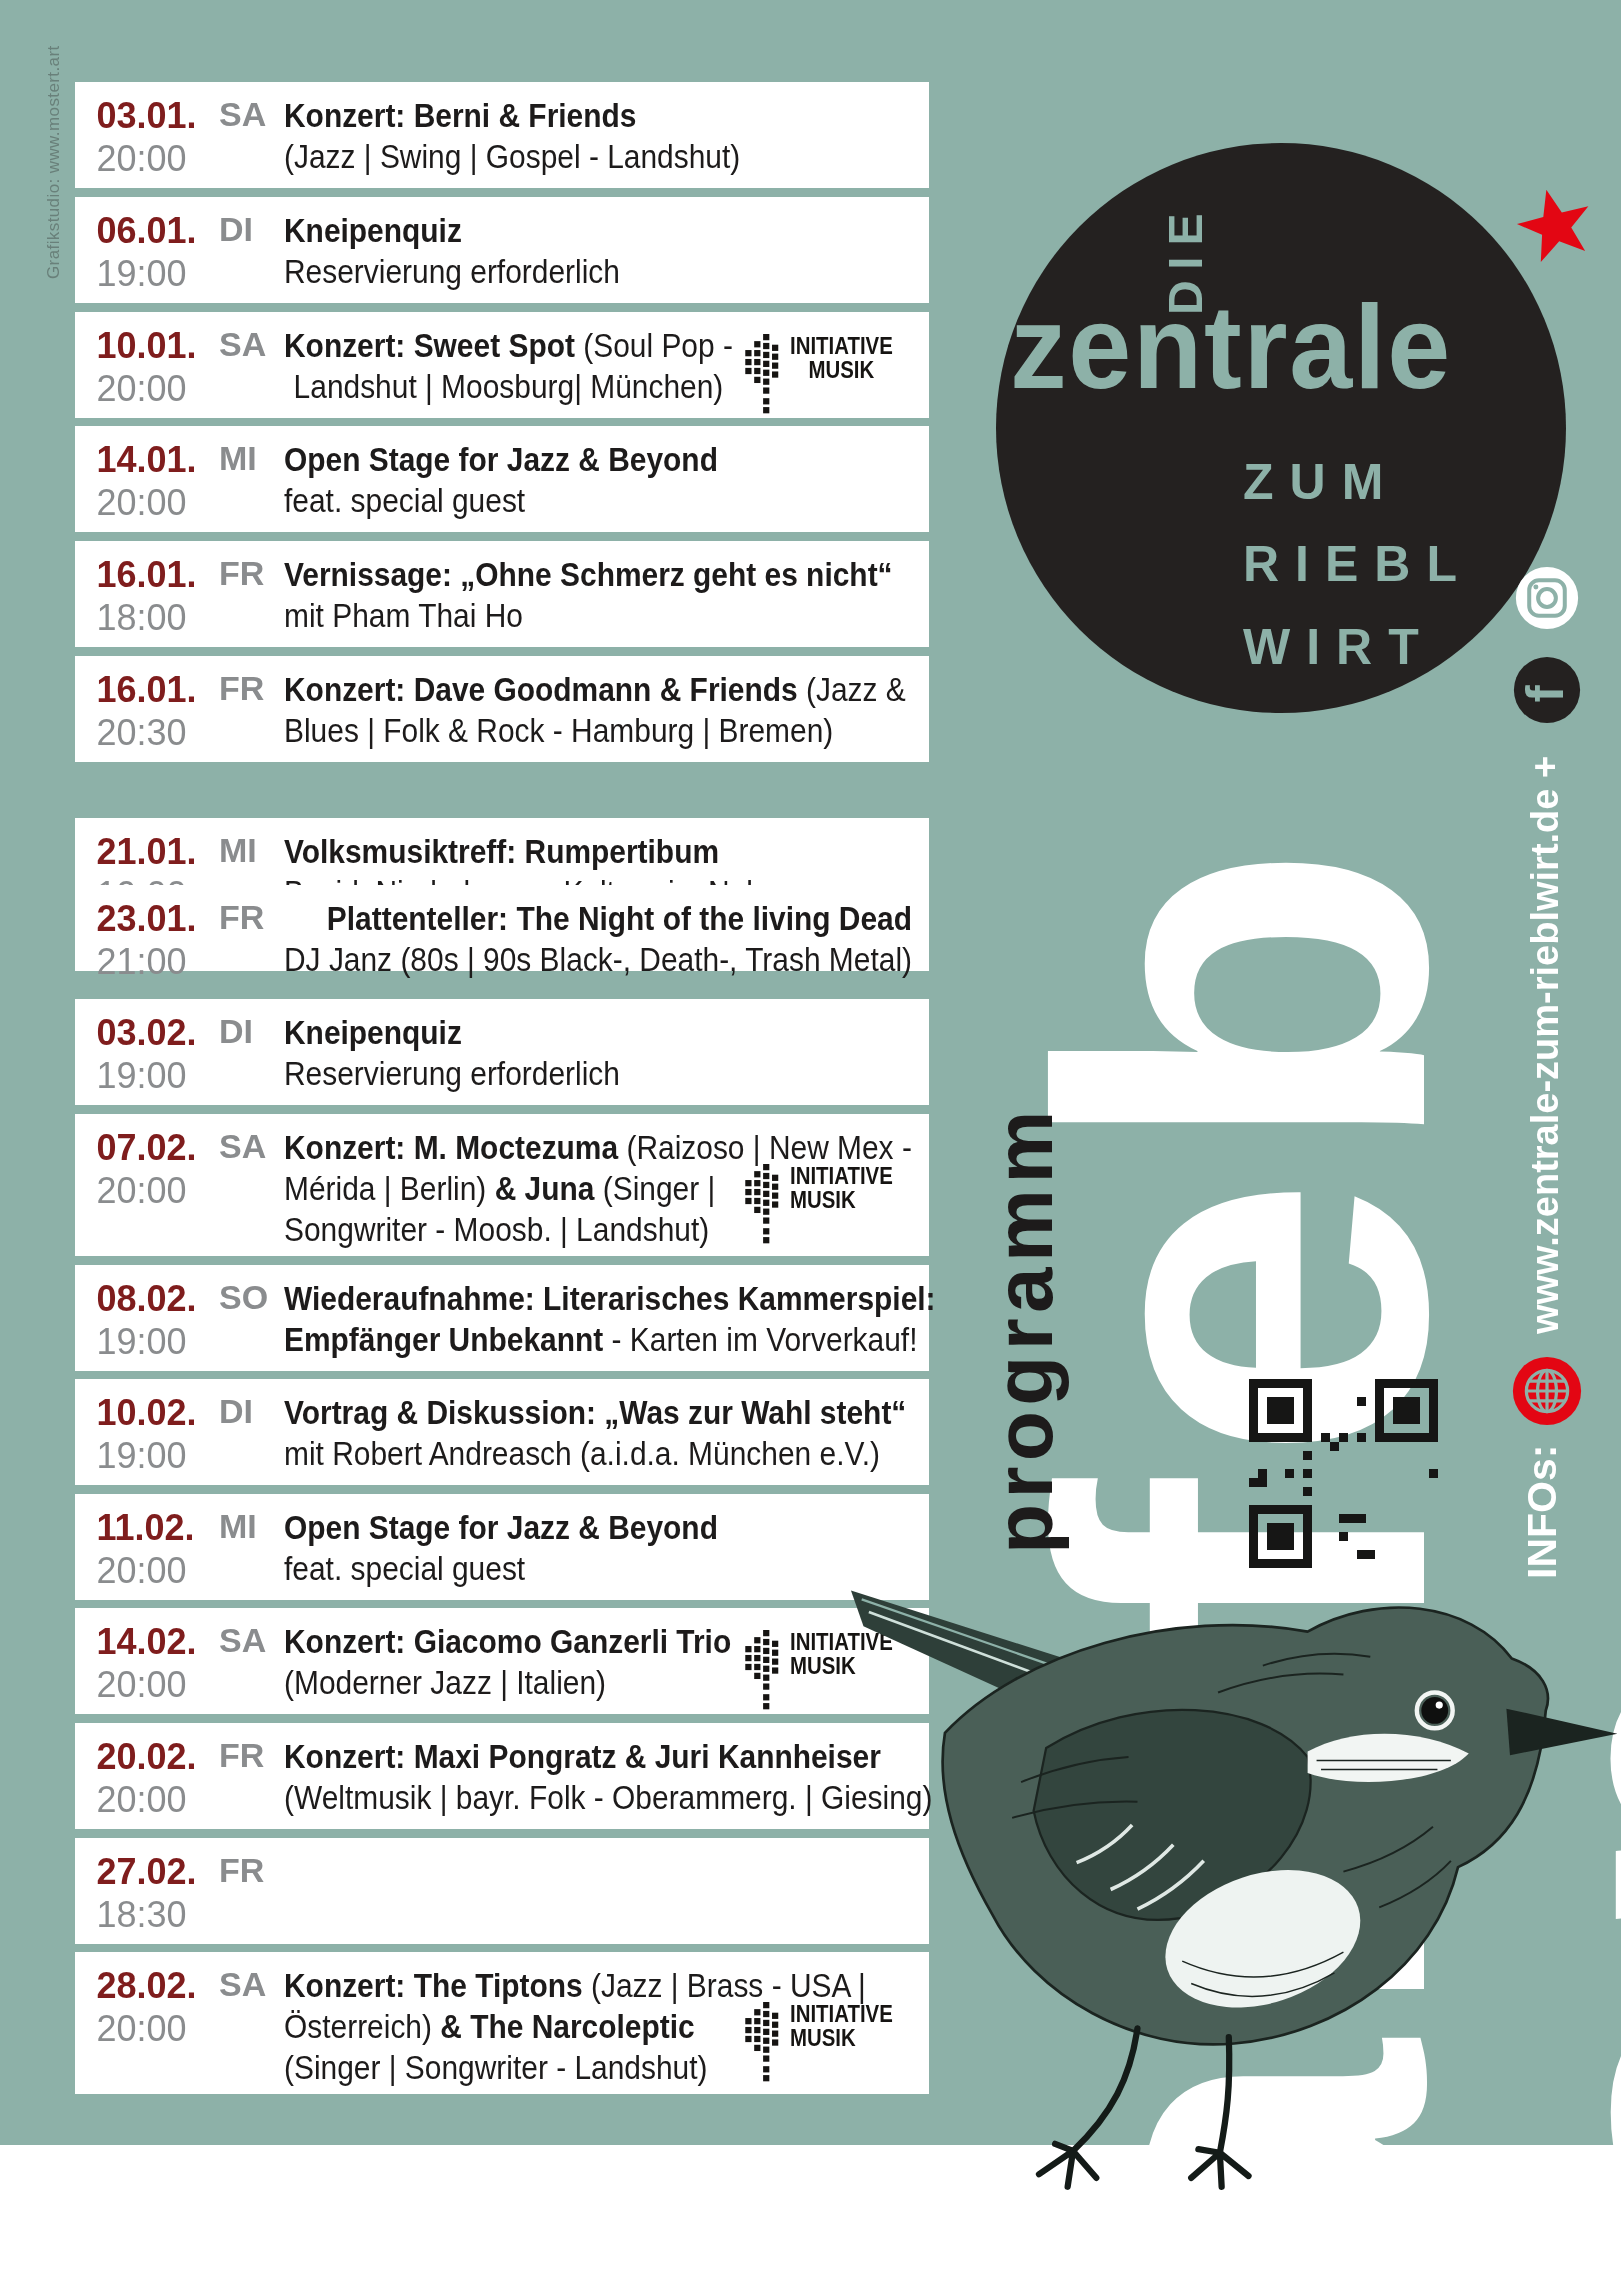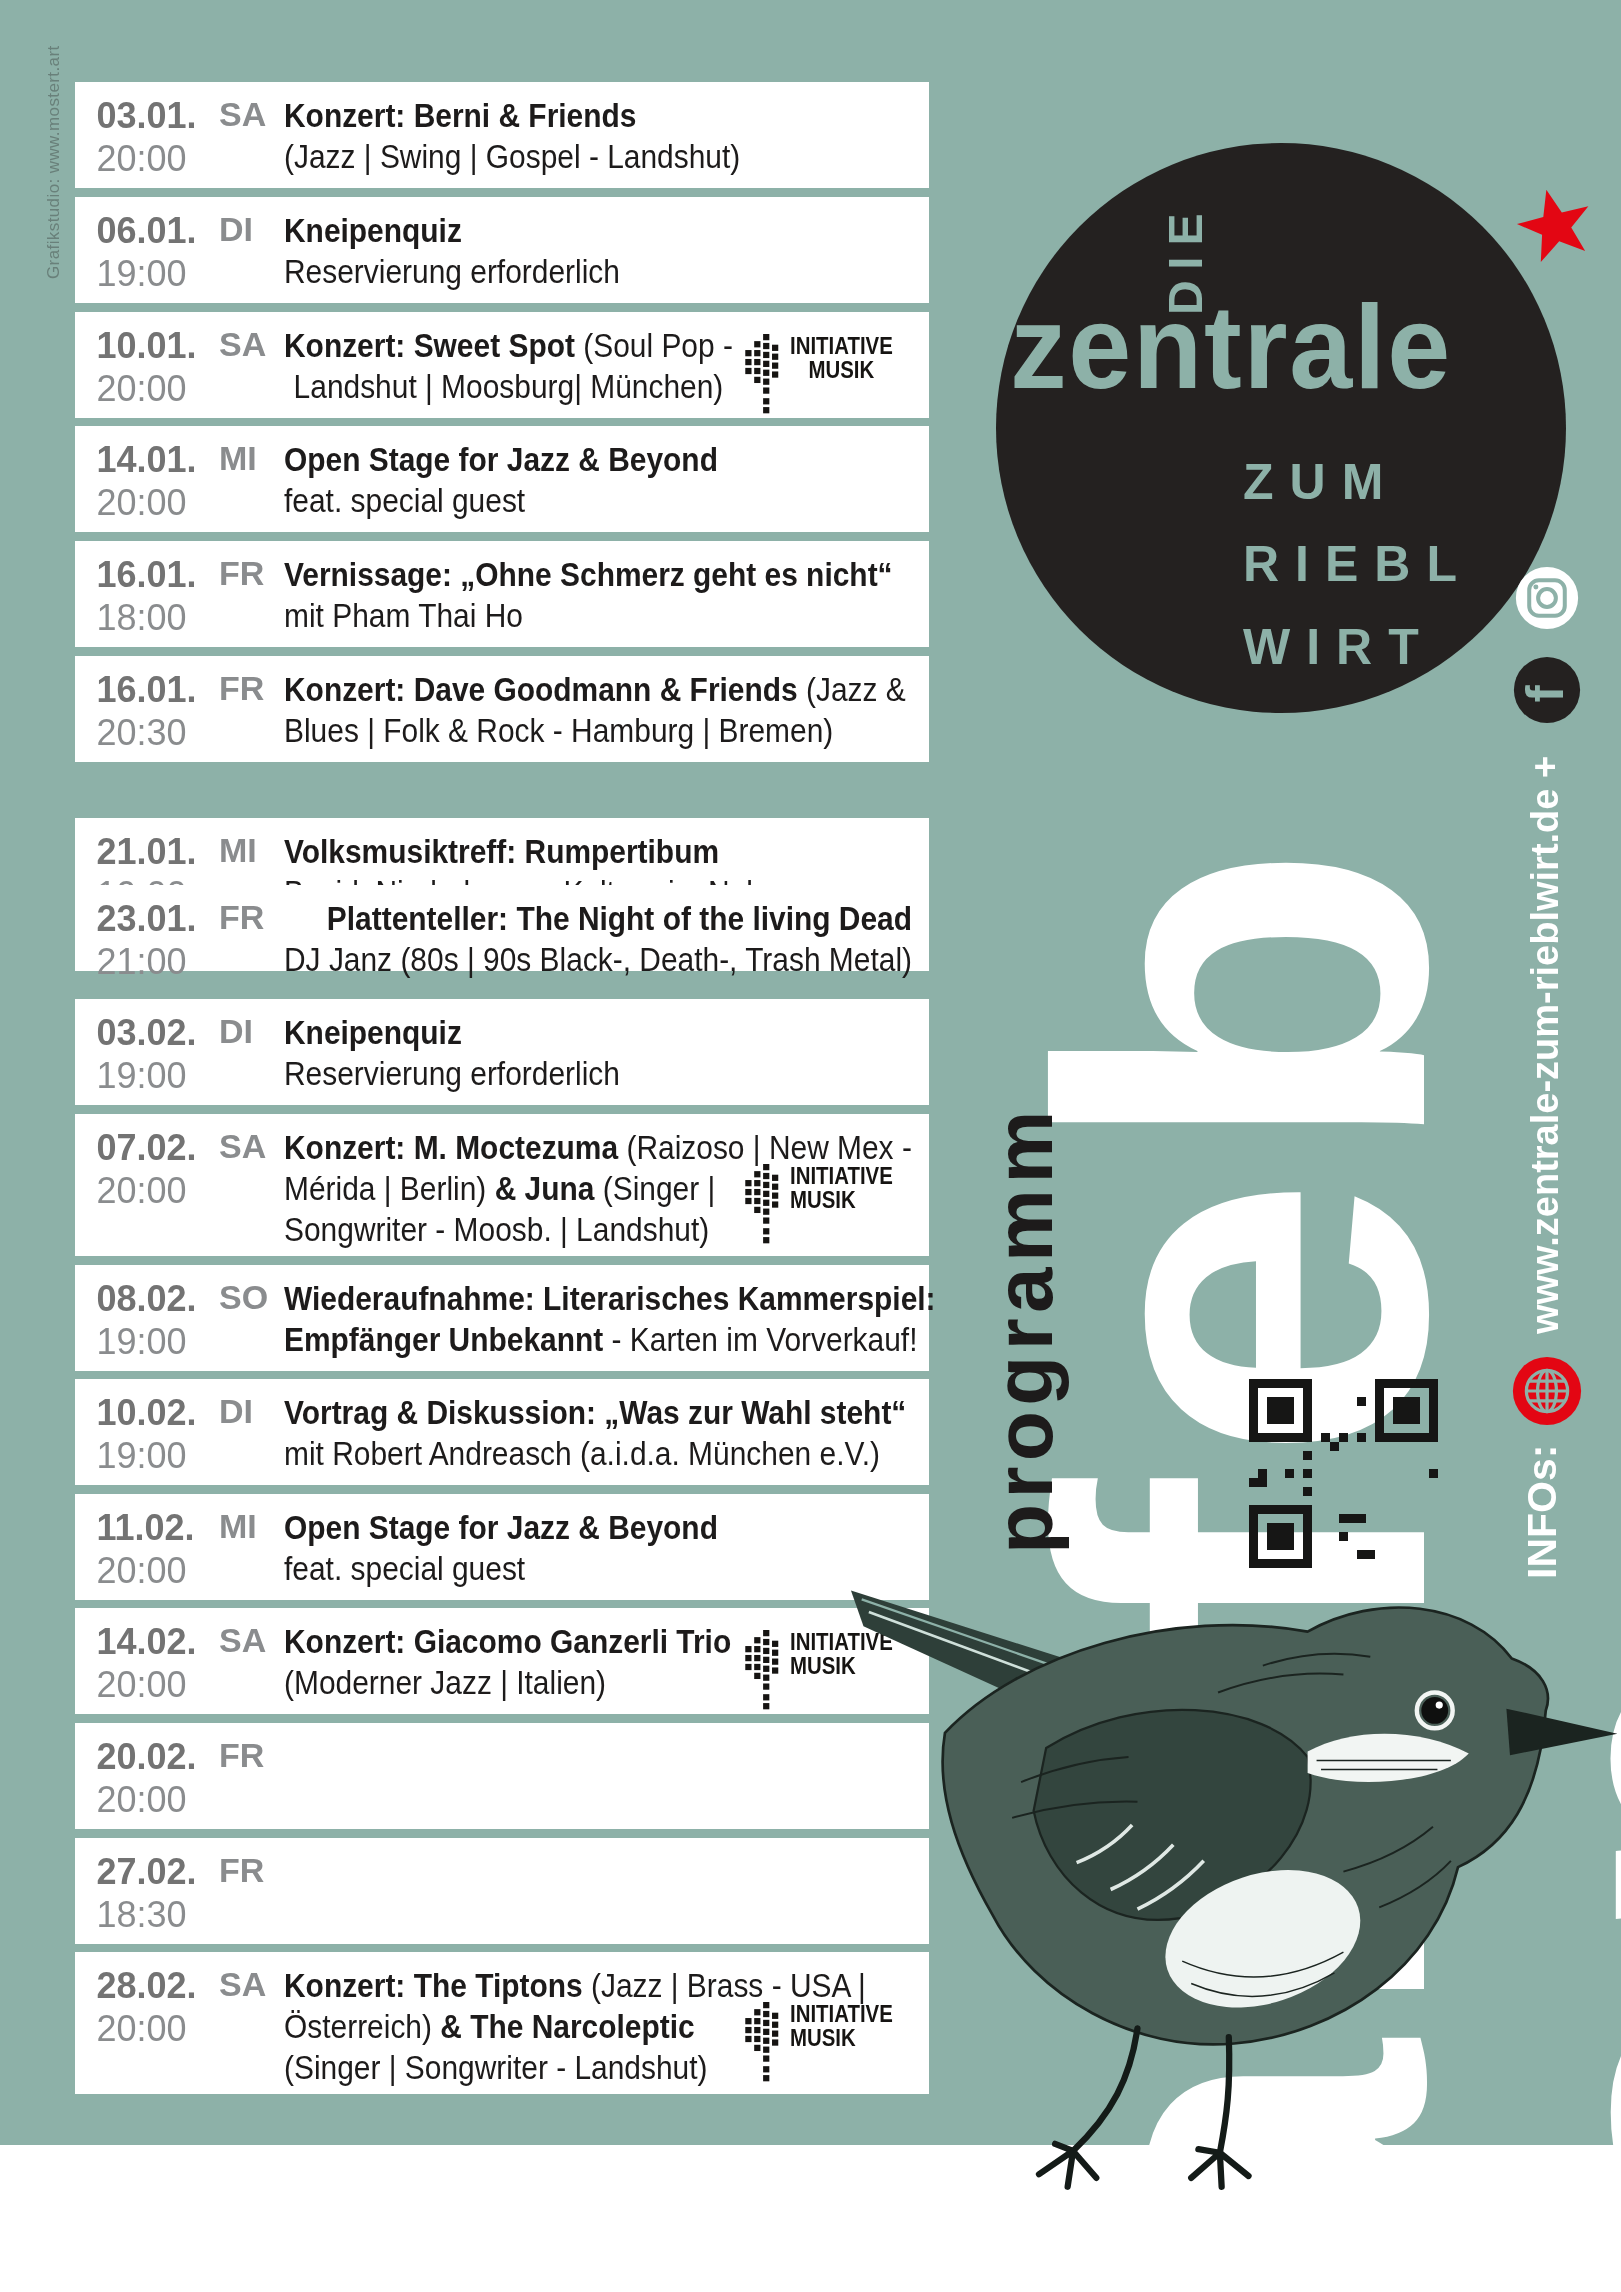--- a/index.html
+++ b/index.html
@@ -20,21 +20,21 @@
   .logo-zentrale{position:absolute;left:1010px;top:288px;font-size:118px;font-weight:bold;color:#8DB1A8;
                  letter-spacing:1.8px;line-height:1;transform:scaleX(0.96);transform-origin:0 0;}
   .logo-sub{position:absolute;left:1243px;width:251px;font-size:50px;font-weight:bold;color:#8DB1A8;
             letter-spacing:16px;line-height:1;}
   
   .rail-url{left:1526px;top:1334px;font-size:38px;font-weight:bold;color:#fff;}
   .rail-infos{left:1522px;top:1579px;font-size:41px;font-weight:bold;color:#fff;}
   .icon-abs{position:absolute;}
   
   .card{position:absolute;left:75px;width:854px;background:#fff;}
-  .ev-date{position:absolute;left:21.5px;top:12.5px;font-size:36px;font-weight:bold;color:#737373;}
+  .ev-date{position:absolute;left:21.5px;top:12.5px;font-size:36px;font-weight:bold;color:#7f1d1d;}
   .ev-day{position:absolute;left:144px;top:13.4px;font-size:34px;font-weight:bold;color:#8A8C8E;}
   .ev-time{position:absolute;left:21.5px;top:56px;font-size:36px;color:#8A8C8E;}
   .ev-lines{position:absolute;left:209px;top:12.5px;}
   .ev-line{font-size:34px;color:#1D1B1B;line-height:41px;white-space:nowrap;
            transform:scaleX(0.88);transform-origin:0 0;}
   .ev-line b{font-weight:bold;}
   .badge{position:absolute;left:670px;display:flex;align-items:flex-start;gap:7.2px;}
   .badge-txt{font-size:24px;font-weight:bold;color:#161412;line-height:24px;
              transform:scaleX(0.85);transform-origin:0 0;letter-spacing:0;}
   
@@ -432,20 +432,24 @@
             <div class="badge-txt">
               <div>INITIATIVE</div>
               <div>MUSIK</div>
             </div>
           </div>
         </div>
         <div class="card" style="top: 1723px; height: 106px;">
           <div class="ev-date">20.02.</div>
           <div class="ev-day">FR</div>
           <div class="ev-time">20:00</div>
+          <div class="ev-lines">
+            <div class="ev-line"><b>Konzert: Maxi Pongratz &amp; Juri Kannheiser</b></div>
+            <div class="ev-line"><span>(Weltmusik | bayr. Folk - Oberammerg. | Giesing)</span></div>
+          </div>
         </div>
         <div class="card" style="top: 1838px; height: 106px;">
           <div class="ev-date">27.02.</div>
           <div class="ev-day">FR</div>
           <div class="ev-time">18:30</div>
         </div>
         <div class="card" style="top: 1952px; height: 142px;">
           <div class="ev-date">28.02.</div>
           <div class="ev-day">SA</div>
           <div class="ev-time">20:00</div>

